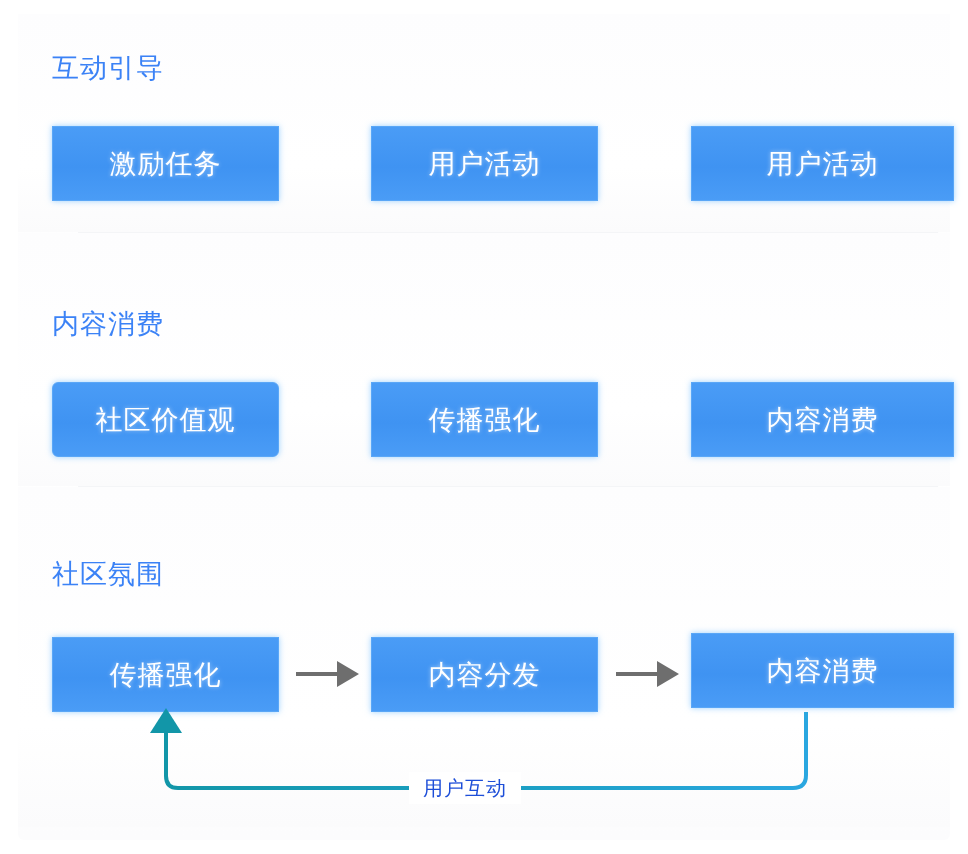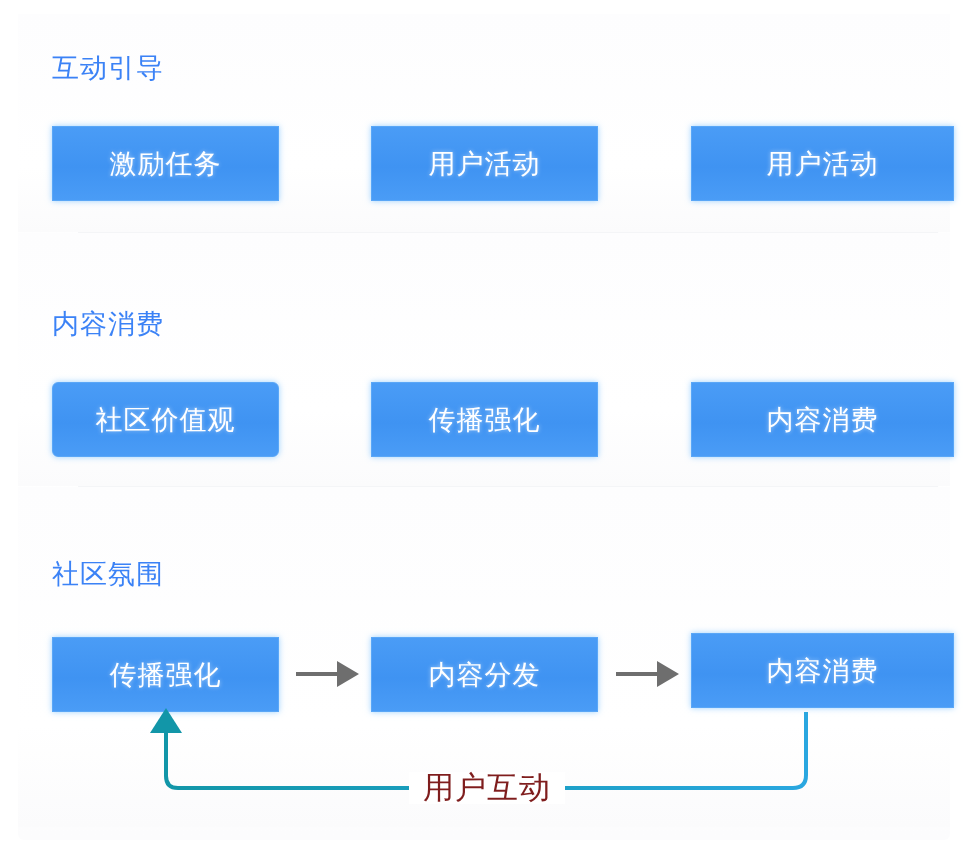--- a/index.html
+++ b/index.html
@@ -105,22 +105,22 @@
     position: absolute;
     left: 0;
     top: 0;
     width: 968px;
     height: 854px;
     pointer-events: none;
   }
 
   .loop-label {
     position: absolute;
-    color: #7f1d1d;
-    font-size: 31px;
+    color: #1d4ed8;
+    font-size: 20px;
     line-height: 32px;
     letter-spacing: 1px;
     white-space: nowrap;
     background: #ffffff;
     padding: 0 14px;
   }
 </style>
 </head>
 <body>
 

